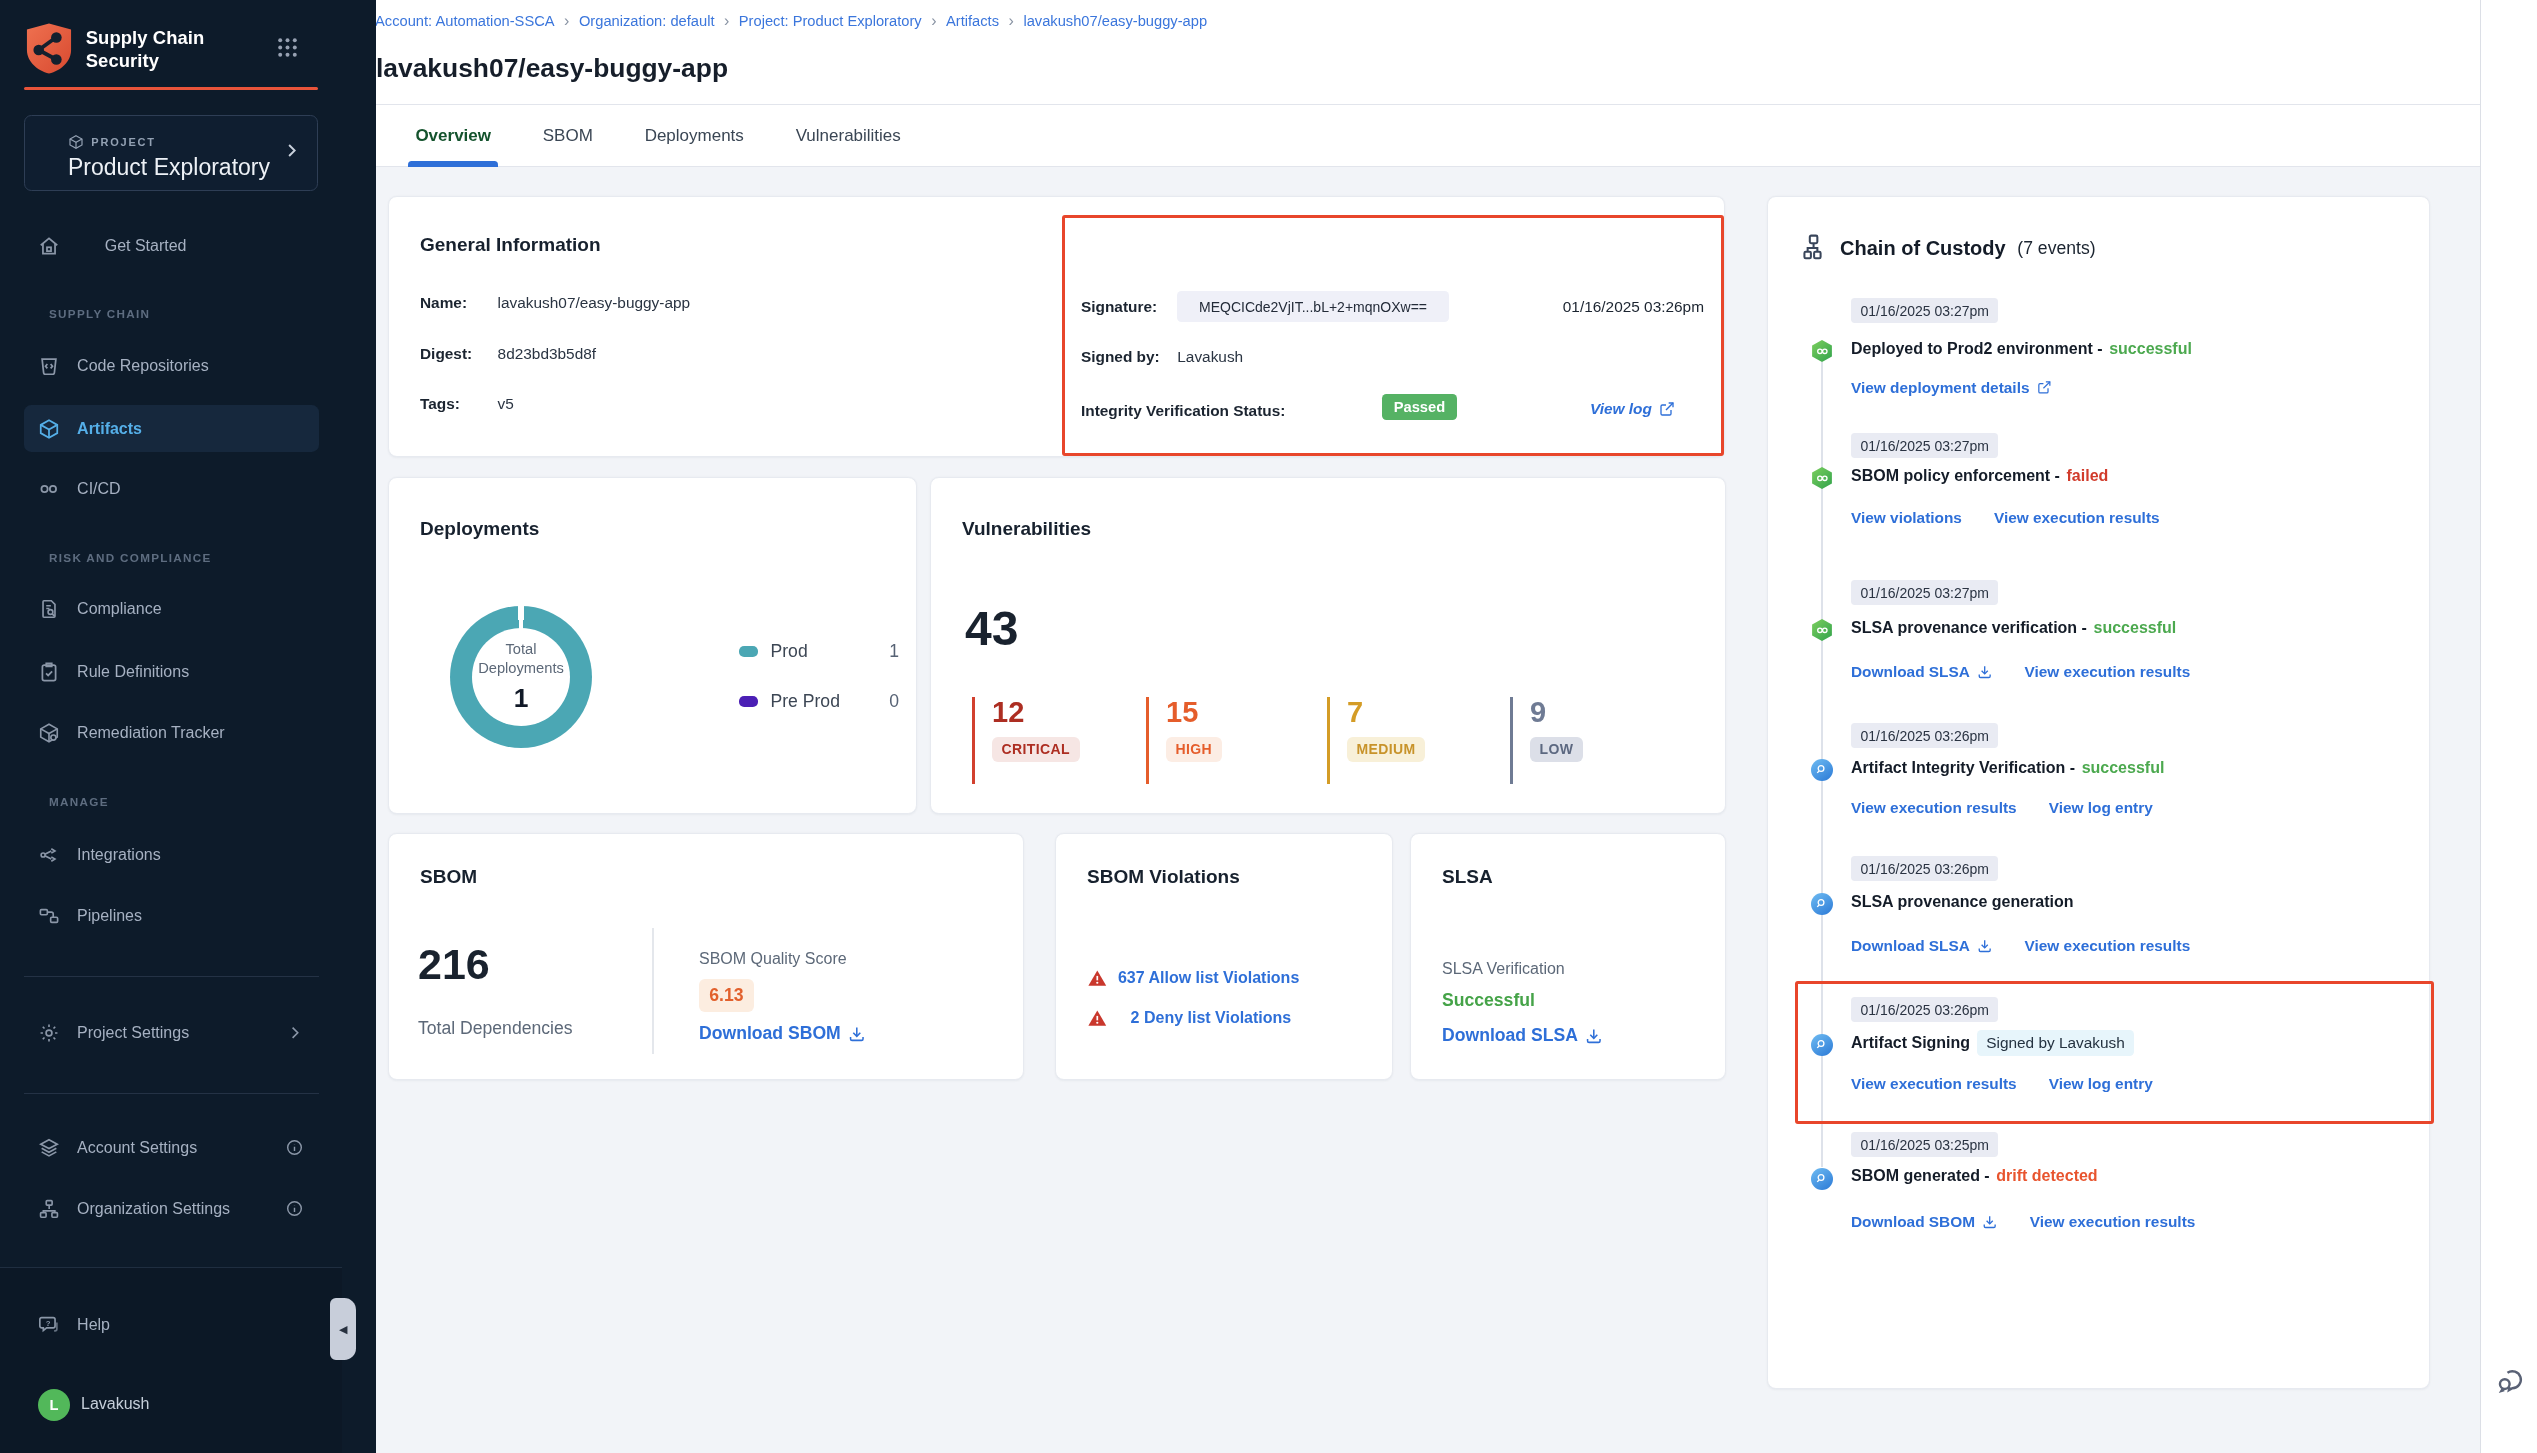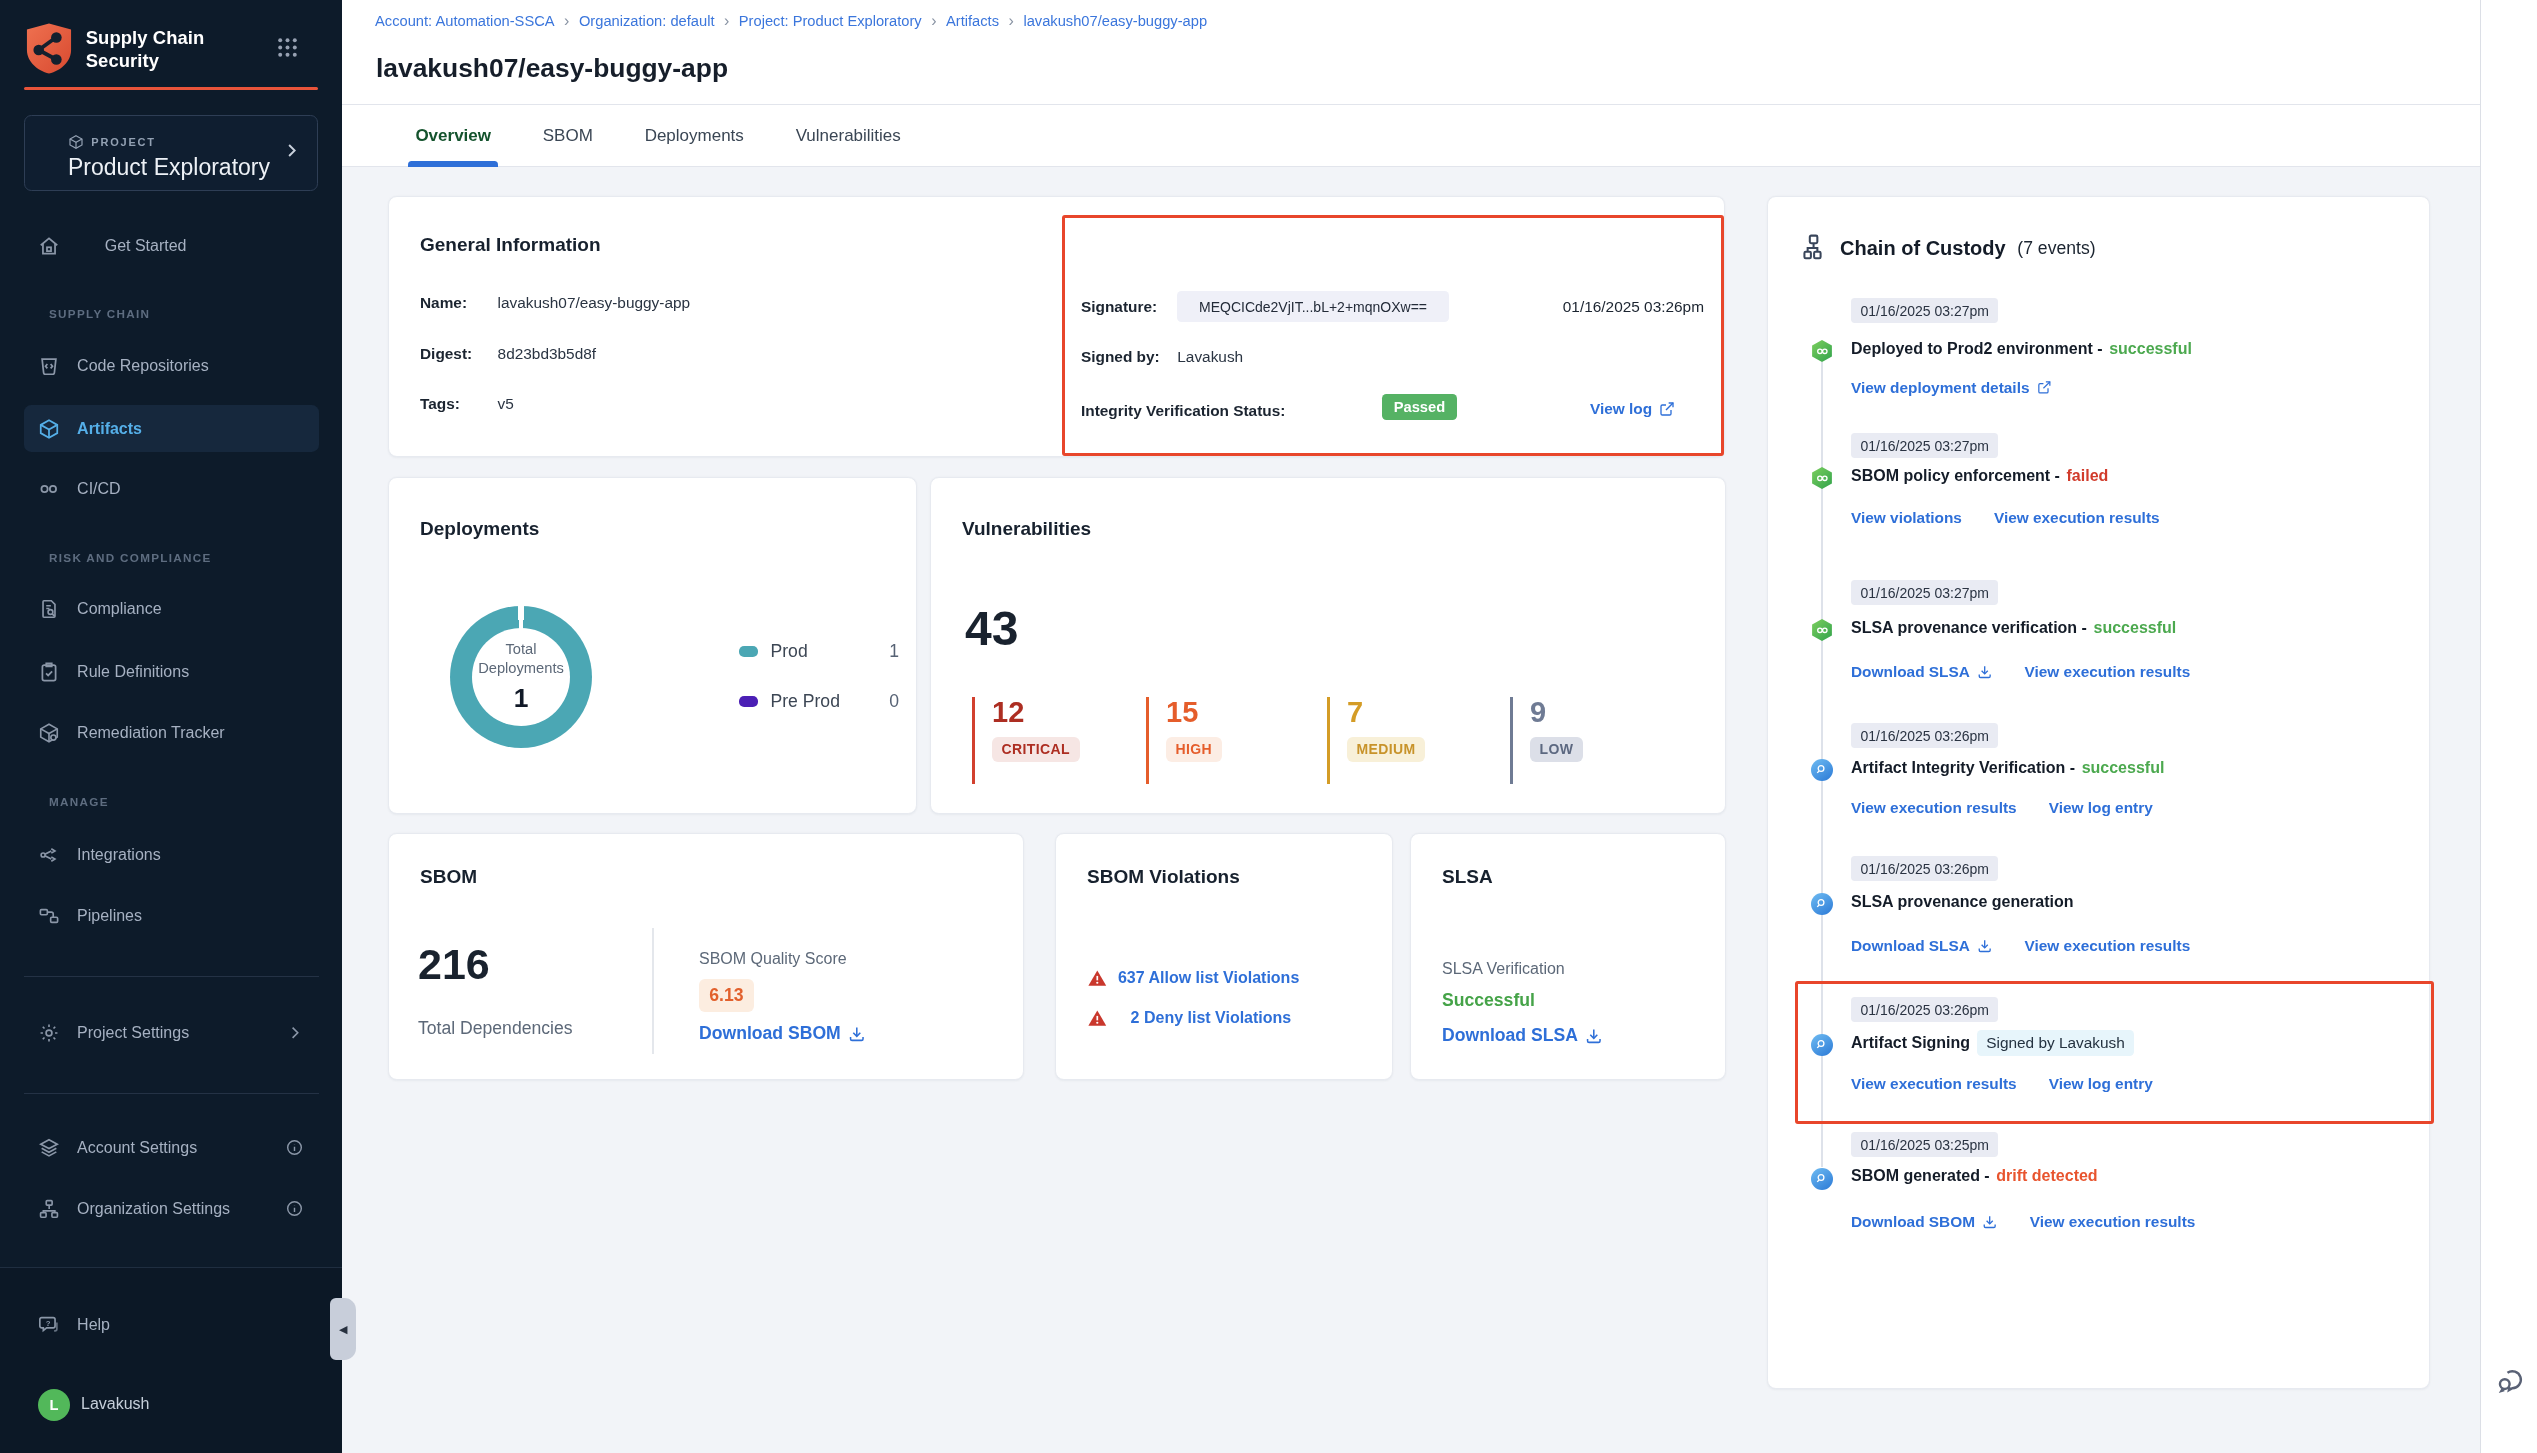--- a/index.html
+++ b/index.html
@@ -2,21 +2,21 @@
 <html lang="en" style="font-size:11.7px"><head>
 <meta charset="utf-8">
 <title>Supply Chain Security</title>
 <style>
   html,body{margin:0;padding:0;background:#0D1B2A;}
   .app{position:relative;width:2538px;height:1454px;background:#F2F4F8;overflow:hidden;
        font-family:"Liberation Sans",sans-serif;color:#1B2430;}
   .abs{position:absolute;}
 
   
-  .sidebar{position:absolute;left:0;top:0;width:342px;height:1454px;background:#0D1B2A;z-index:5;}
+  .sidebar{position:absolute;left:0;top:0;width:376px;height:1454px;background:#0D1B2A;z-index:5;}
   .brand{position:absolute;left:24px;top:22px;display:flex;align-items:center;gap:11.7px;}
   .brand-title{color:#FFFFFF;font-size:18.4px;font-weight:700;line-height:23px;letter-spacing:0.1px;}
   .apps-grid{position:absolute;left:275px;top:35px;}
   .brand-rule{position:absolute;left:24px;top:87px;width:294px;height:2.9px;background:#E8543A;border-radius:1.5px;}
   .proj-box{position:absolute;left:24px;top:115px;width:294px;height:76px;background:#0F1E30;
             border:1.1px solid #2E3E55;border-radius:7.3px;box-sizing:border-box;cursor:pointer;}
   .proj-label{position:absolute;left:43px;top:17.6px;display:flex;align-items:center;gap:7.3px;
               color:#93A1B3;font-size:11px;font-weight:700;letter-spacing:1.8px;}
   .proj-value{position:absolute;left:43px;top:38px;color:#EDF1F6;font-size:23px;font-weight:500;}
   .proj-chev{position:absolute;right:16px;top:25px;color:#C9D1DC;}
@@ -382,21 +382,21 @@
 
     <div class="gi-row" style="left:692px;top:151px;">
       <span class="gi-label" style="min-width:76px;">Signed by:</span>
       <span class="gi-value">Lavakush</span>
     </div>
 
     <div class="gi-row" style="left:692px;top:205px;">
       <span class="gi-label" style="min-width:auto;">Integrity Verification Status:</span>
     </div>
     <span class="badge-passed" style="left:993px;top:197px;">Passed</span>
-    <span class="blue-link abs" style="left:1201px;top:203px;font-size:15.4px;">
+    <span class="blue-link abs" style="left:1201px;top:203px;font-size:15.4px;font-style:italic;">
       <span>View log</span>
       <span>
         <svg width="16" height="16" viewBox="0 0 24 24" fill="none" stroke="#2E6FD8" stroke-width="2">
           <path d="M18 13.5V19a2 2 0 0 1-2 2H5a2 2 0 0 1-2-2V8a2 2 0 0 1 2-2h5.5"></path>
           <path d="M14.5 3H21v6.5"></path>
             <path d="M10.5 13.5 21 3"></path>
         </svg>
         </span>
     </span>
   </section>

